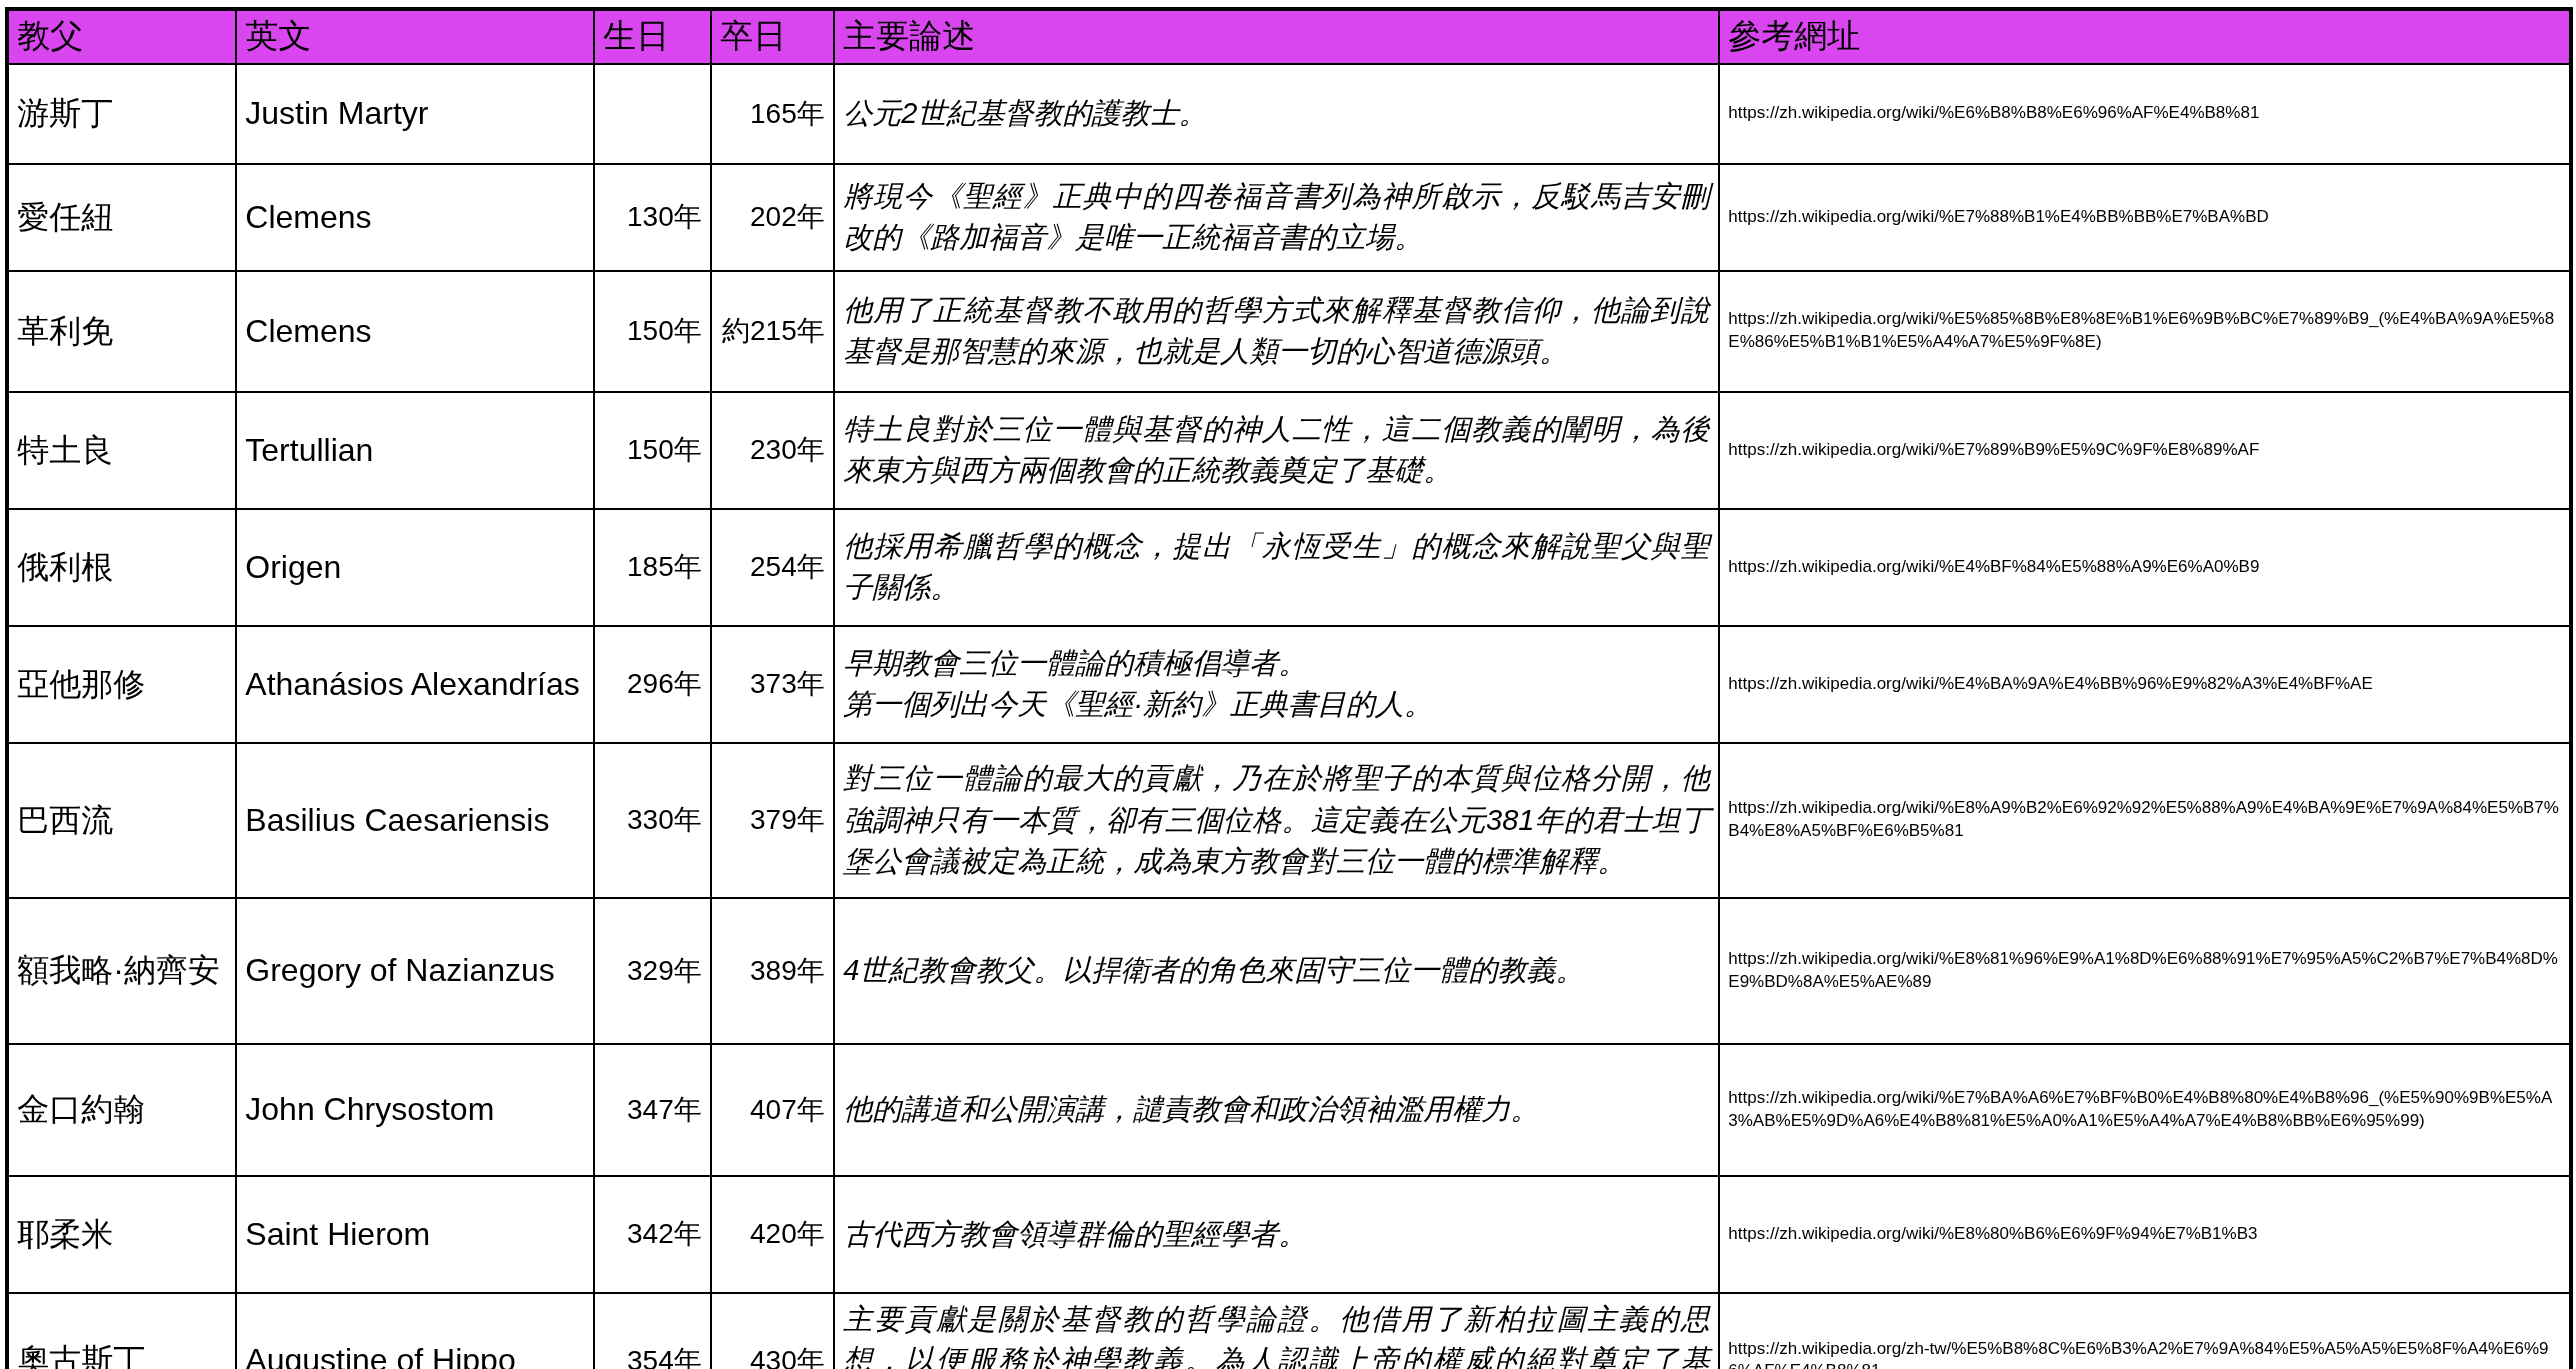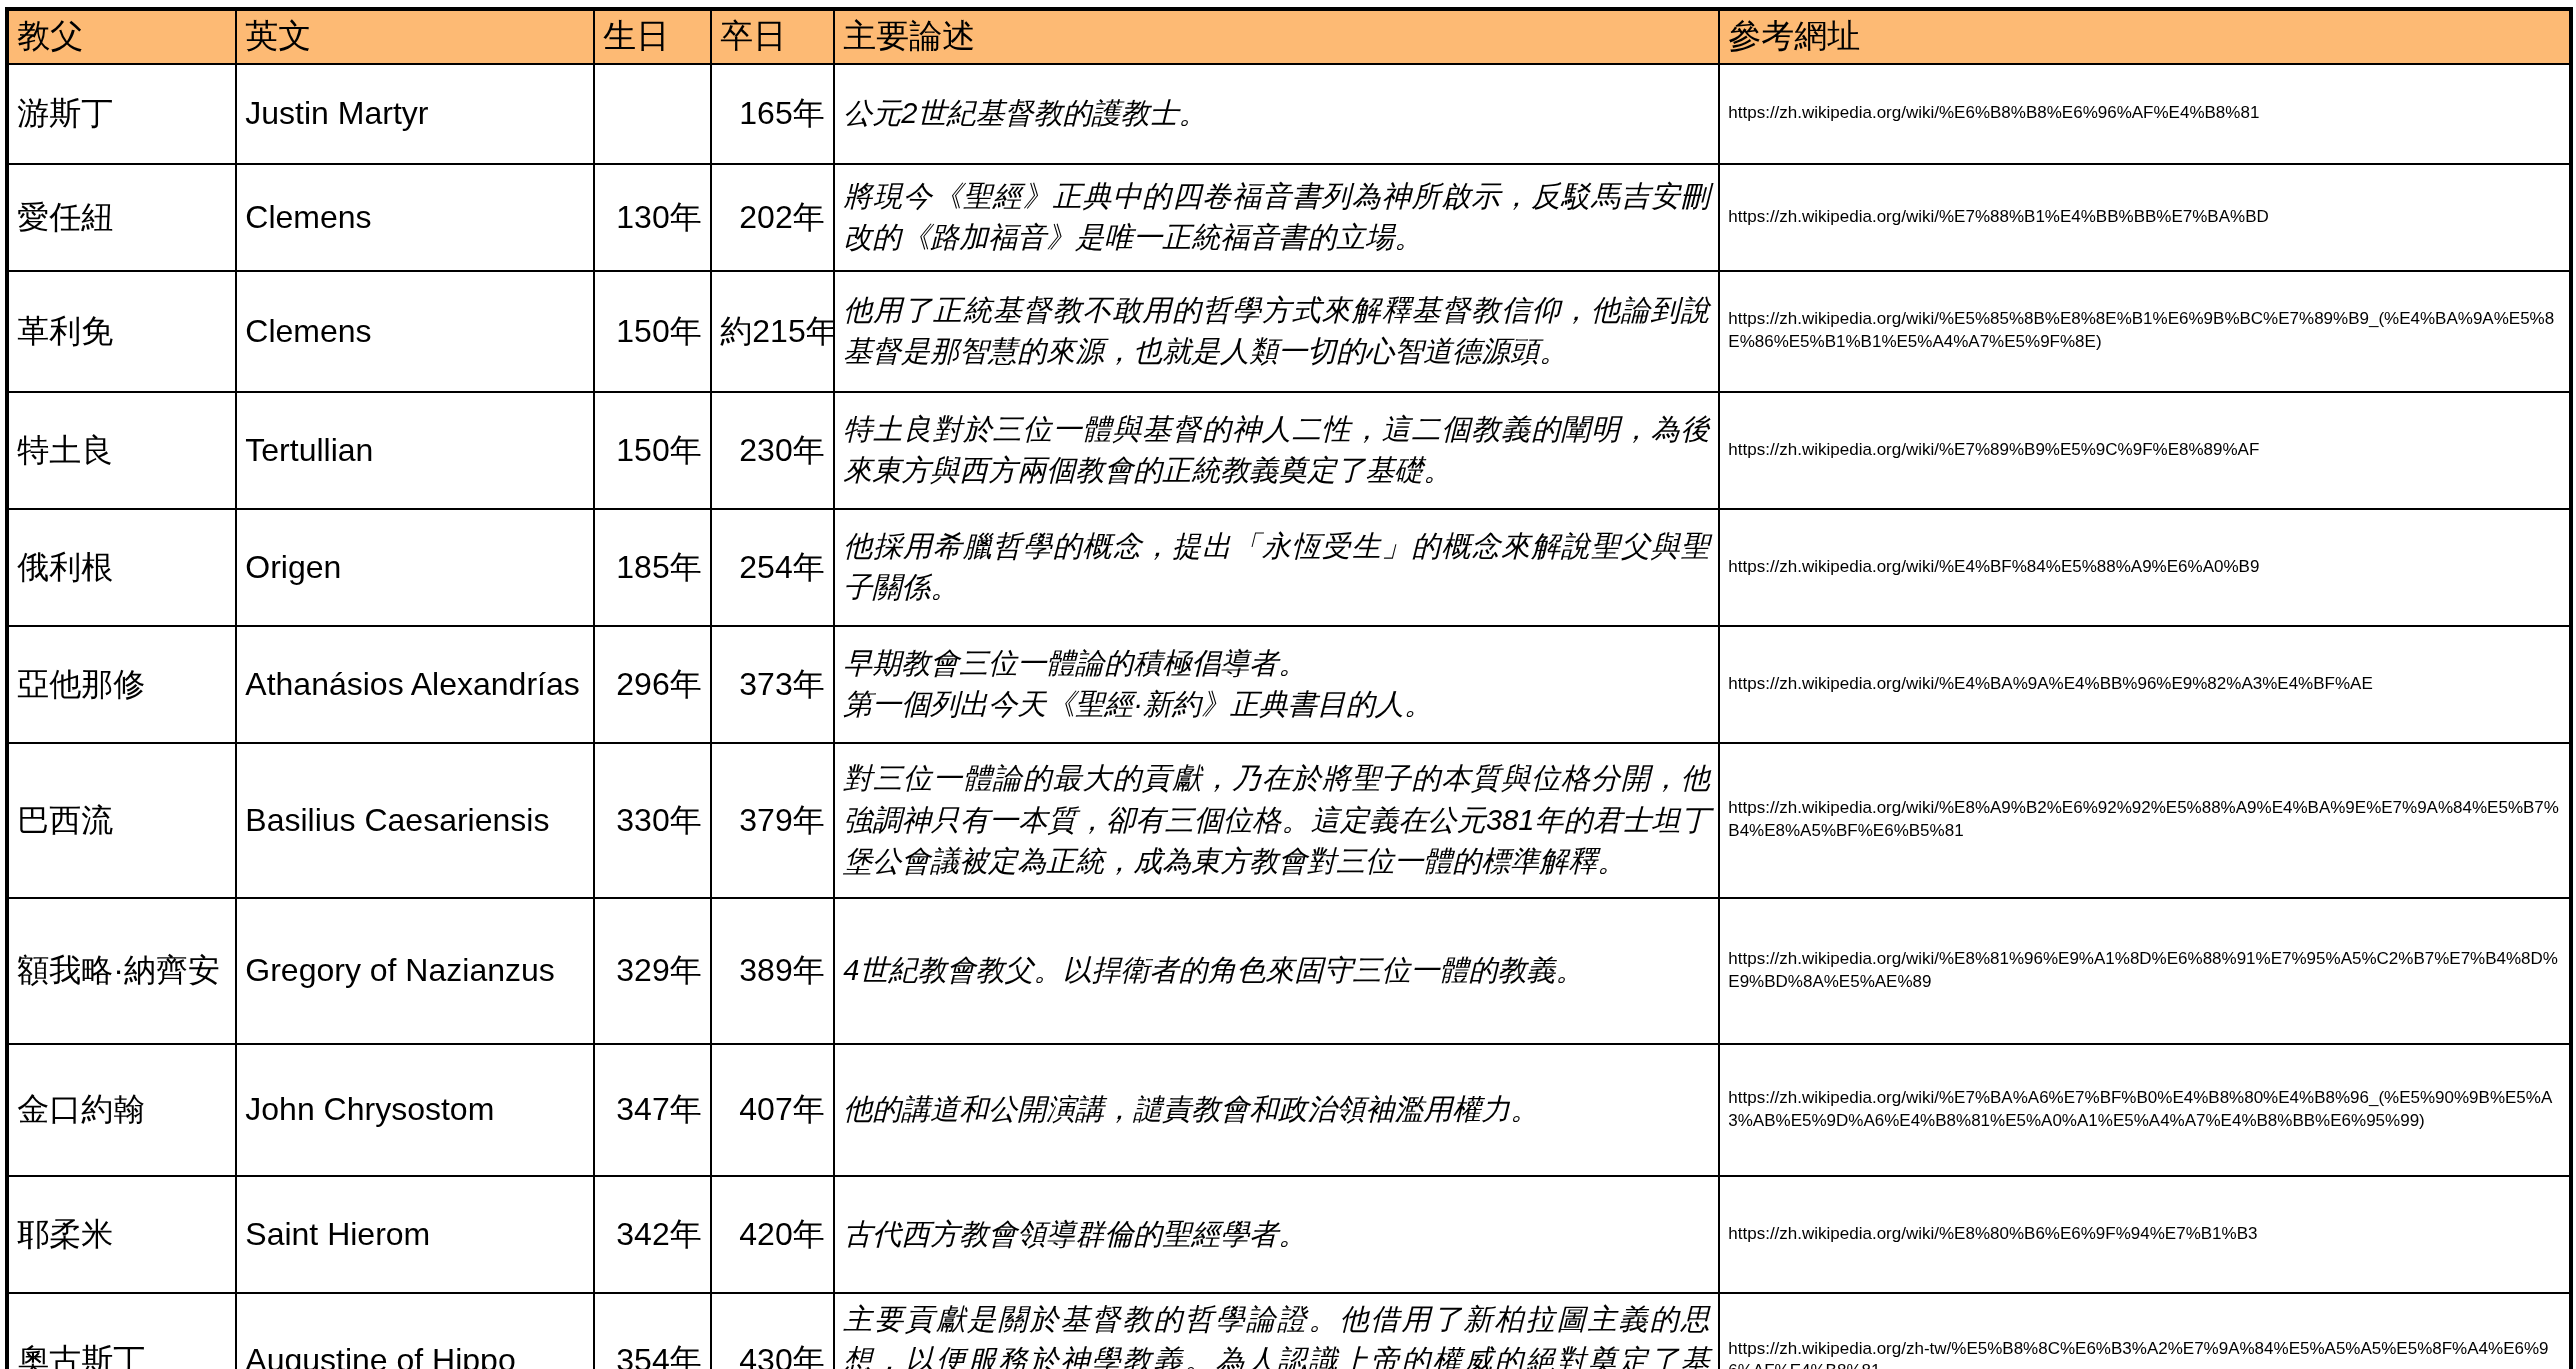--- a/index.html
+++ b/index.html
@@ -36,42 +36,42 @@
   table.fathers th,
   table.fathers td {
     border: 2.5px solid #000000;
     vertical-align: middle;
     padding: 5px 8.3px;
     box-sizing: border-box;
     word-break: break-all;
     overflow: hidden;
   }
   table.fathers thead th {
-    background: #fdba74;
+    background: #d946ef;
     font-weight: normal;
     text-align: left;
     font-size: 33px;
     line-height: 1.15;
     height: 55px;
     padding-top: 1.7px;
     padding-bottom: 3.3px;
     white-space: nowrap;
   }
   .cell-name {
     font-size: 32px;
     line-height: 1.2;
     white-space: nowrap;
   }
   .cell-english {
     font-size: 32px;
     line-height: 1.2;
     white-space: nowrap;
   }
   .cell-year {
-    font-size: 32px;
+    font-size: 28px;
     line-height: 1.2;
     text-align: right;
     white-space: nowrap;
   }
   .cell-desc {
     font-size: 29px;
     line-height: 1.42;
     text-align: justify;
     word-break: normal;
     font-style: italic;

